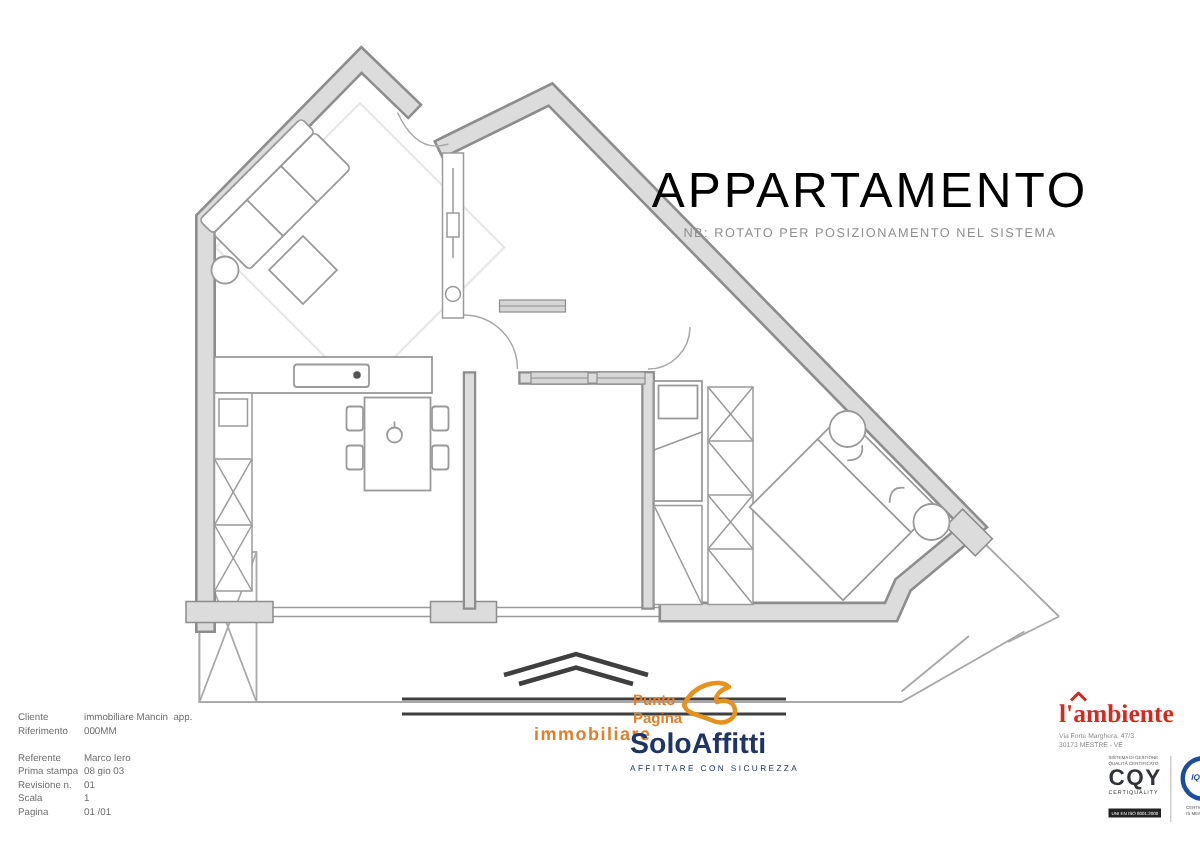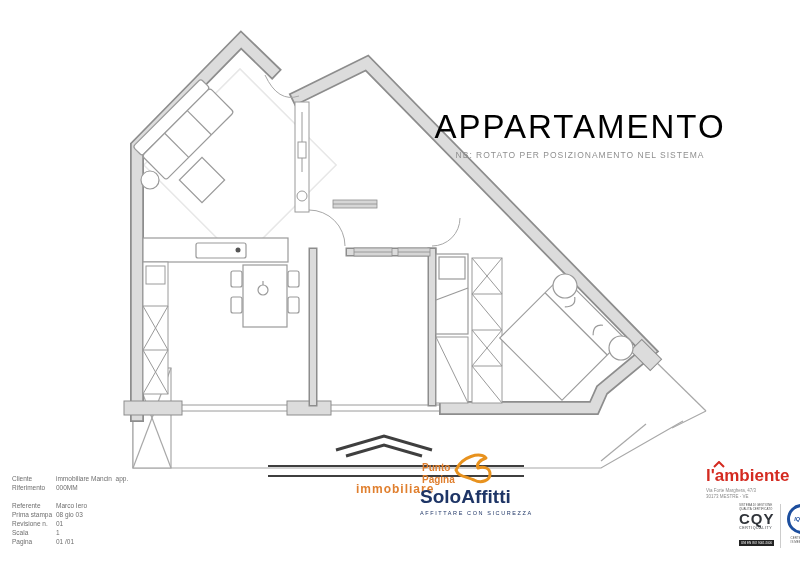--- a/index.html
+++ b/index.html
@@ -31,21 +31,21 @@
   .punto{position:absolute;left:422px;top:462px;font-size:10px;font-weight:bold;
          color:#e07f2e;line-height:12px;}
   .solo{position:absolute;left:420px;top:486px;width:120px;text-align:left;}
   .solo-name{font-size:19px;font-weight:bold;color:#1e3566;letter-spacing:0px;}
   .solo-tag{font-size:5.5px;color:#1e3566;letter-spacing:1.6px;margin-top:2px;}
   .dove{position:absolute;left:450px;top:450px;}
 
   
   .ambiente{position:absolute;left:706px;top:466px;width:90px;}
   .amb-name{position:relative;font-size:17px;font-weight:bold;color:#d42a20;
-            font-family:Liberation Sans, sans-serif;}
+            font-family:Liberation Serif, serif;}
   .amb-roof{position:absolute;left:7px;top:-5px;}
   .amb-addr{font-size:4.5px;color:#8a8a8a;line-height:5.5px;margin-top:2px;}
   .certs{display:flex;margin-top:5px;gap:6px;align-items:flex-start;}
   .cert1{width:40px;border-right:1px solid #cccccc;padding-right:5px;margin-left:33px;}
   .cert1-top{font-size:3px;color:#555555;line-height:3.6px;}
   .cert1-main{font-size:15px;font-weight:bold;color:#30343a;letter-spacing:1px;line-height:15px;}
   .cert1-sub{font-size:3.6px;color:#30343a;letter-spacing:0.6px;}
   .cert1-bar{margin-top:4px;background:#222222;color:#ffffff;font-size:3px;
              padding:1px 2px;display:inline-block;}
   .cert2{width:40px;text-align:center;}

